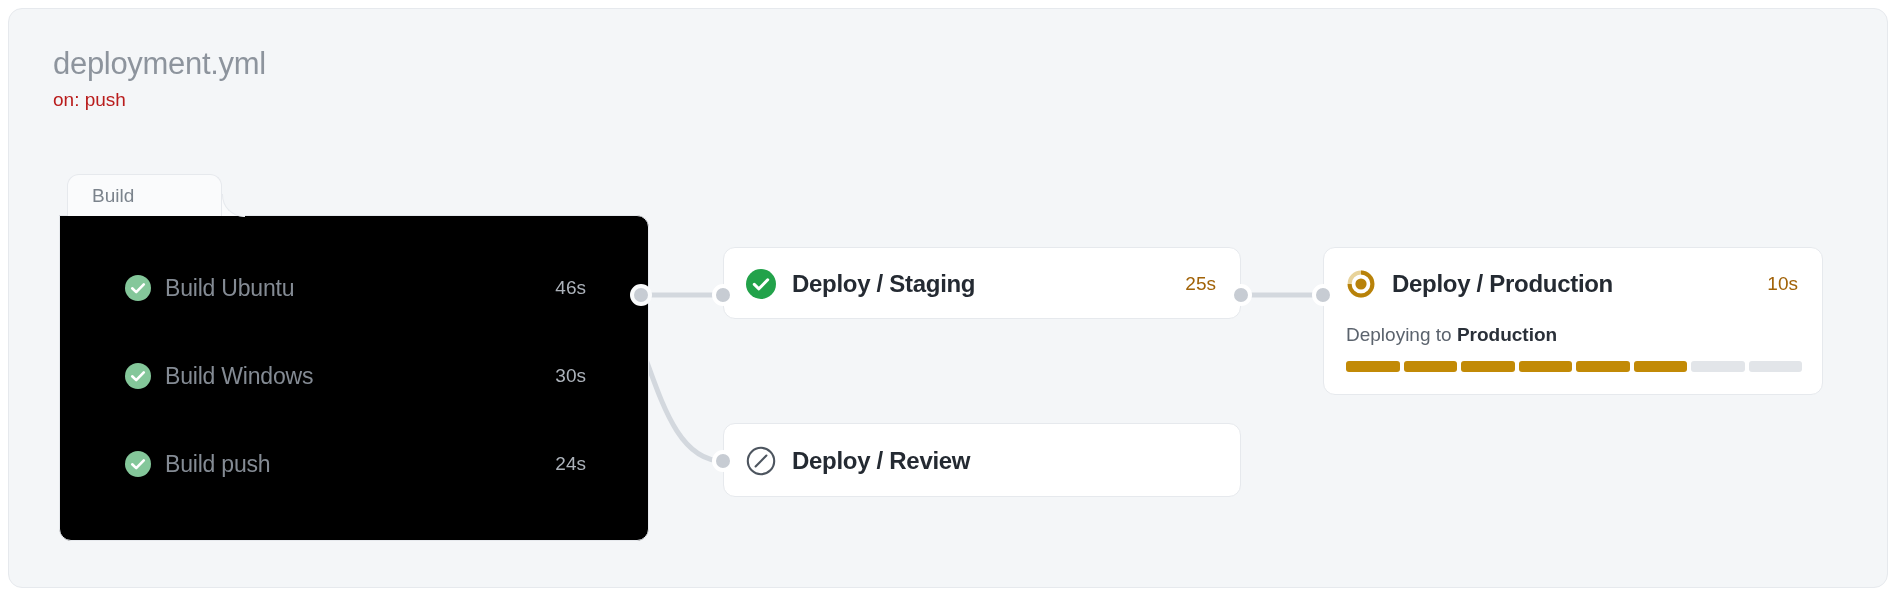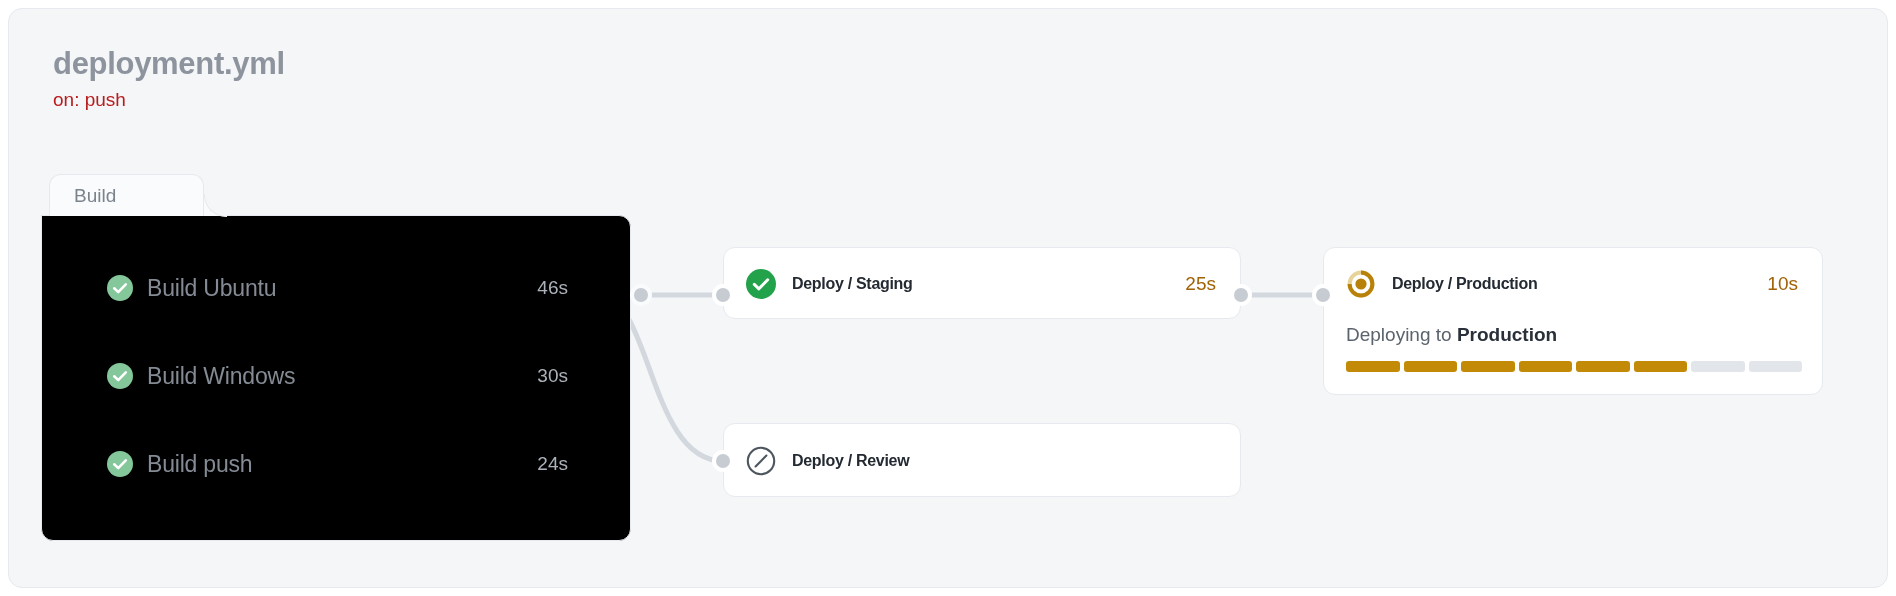--- a/index.html
+++ b/index.html
@@ -22,21 +22,21 @@
     background: #f4f6f8;
     border: 1px solid #e6e9ed;
     border-radius: 14px;
     overflow: hidden;
   }
 
   
   #header { position: absolute; left: 44px; top: 36px; }
   #wf-title {
     font-size: 31px;
-    font-weight: 700;
+    font-weight: 400;
     color: #8d949d;
     letter-spacing: -0.3px;
     line-height: 38px;
   }
   #wf-trigger {
     font-size: 19px;
     font-weight: 400;
     color: #b91c1c;
     line-height: 26px;
     margin-top: 4px;
@@ -46,21 +46,21 @@
   #edges {
     position: absolute;
     left: 0; top: 0;
     width: 1880px; height: 580px;
     pointer-events: none;
   }
 
   
   #build-group {
     position: absolute;
-    left: 32px;
+    left: 50px;
     top: 165px;
     width: 590px;
     height: 367px;
   }
   #build-tab {
     position: absolute;
     left: 8px;
     top: 0;
     width: 155px;
     height: 42px;
@@ -153,21 +153,21 @@
     align-items: center;
   }
   .node-icon {
     position: absolute;
     left: 22px;
     width: 30px; height: 30px;
   }
   .node-title {
     position: absolute;
     left: 68px;
-    font-size: 16px;
+    font-size: 24px;
     font-weight: 700;
     color: #242a32;
     letter-spacing: -0.3px;
     white-space: nowrap;
   }
   .node-time {
     position: absolute;
     right: 24px;
     font-size: 19px;
     font-weight: 400;

